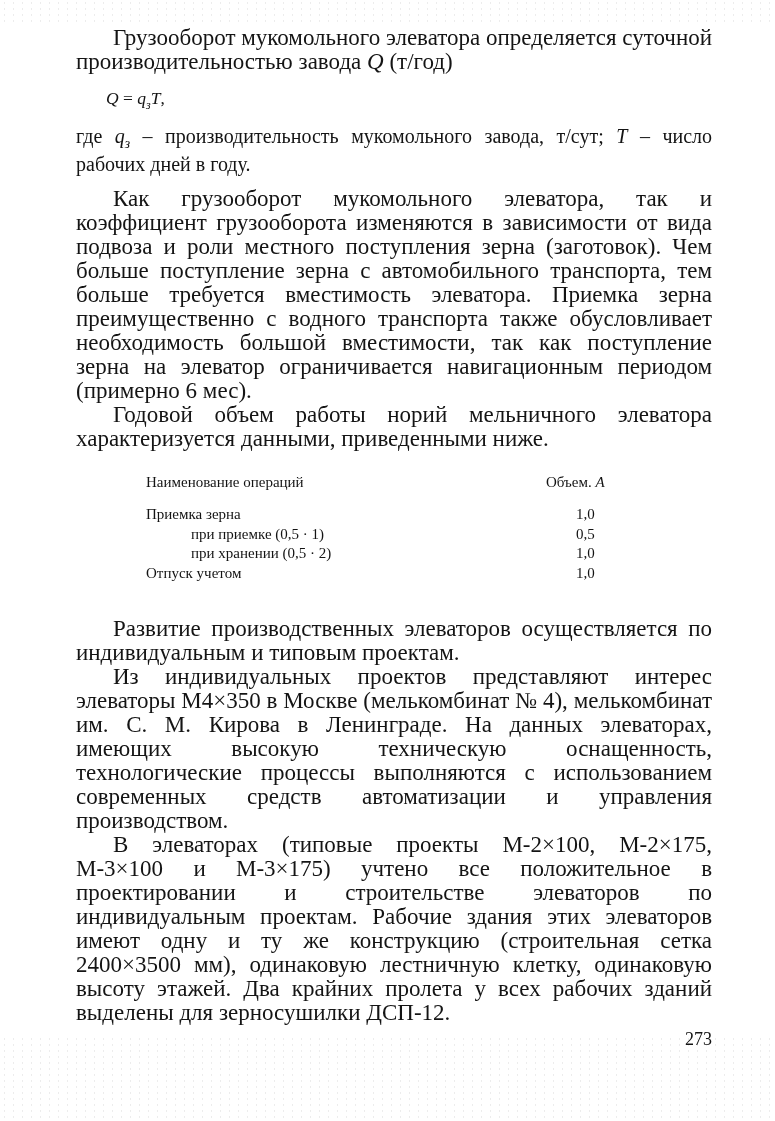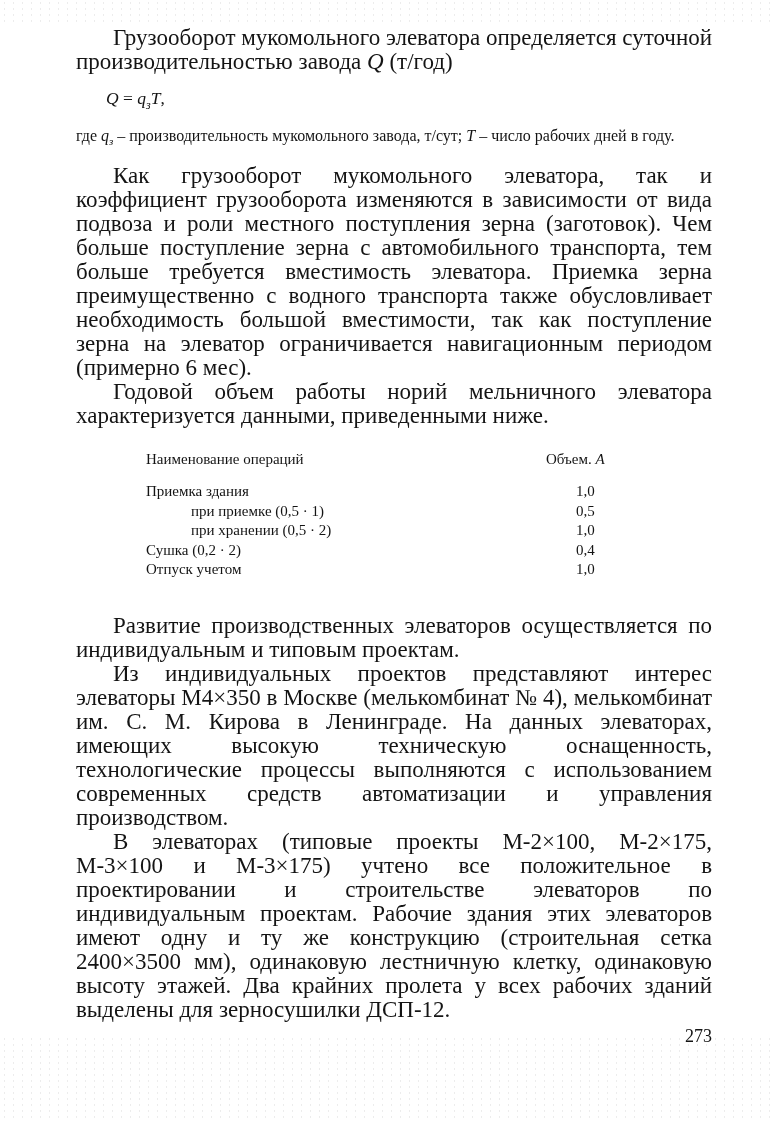--- a/index.html
+++ b/index.html
@@ -32,21 +32,21 @@
     hyphens: auto;
   }
   .para.indent { text-indent: 37px; }
   .formula {
     font-size: 17.5px;
     margin: 14px 0 13px 30px;
   }
   .formula sub, .legend sub { font-size: 0.68em; }
   .it { font-style: italic; }
   .legend {
-    font-size: 16px;
+    font-size: 20px;
     line-height: 20px;
     text-align: justify;
     margin-bottom: 13px;
     hyphens: auto;
   }
   
   .op-table {
     margin: 22px 0 34px 70px;
     width: 500px;
     font-size: 15px;
@@ -86,34 +86,30 @@
 
   <p class="para indent">Годовой объем работы норий мельничного элеватора характеризуется данными, приведенными ниже.</p>
 
   <div class="op-table">
     <div class="t-head">
       <span class="c1">Наименование операций</span>
       <span class="c2"><span>Объем. </span><span class="it">А</span></span>
     </div>
 
     <div class="t-row">
-      <span class="c1">Приемка здания</span>
+      <span class="c1">Приемка зерна</span>
       <span class="c2">1,0</span>
     </div>
     <div class="t-row ind">
       <span class="c1">при приемке (0,5 · 1)</span>
       <span class="c2">0,5</span>
     </div>
     <div class="t-row ind">
       <span class="c1">при хранении (0,5 · 2)</span>
       <span class="c2">1,0</span>
-    </div>
-    <div class="t-row">
-      <span class="c1">Сушка (0,2 · 2)</span>
-      <span class="c2">0,4</span>
     </div>
     <div class="t-row">
       <span class="c1">Отпуск учетом</span>
       <span class="c2">1,0</span>
     </div>
   </div>
 
 
   <p class="para indent">Развитие производственных элеваторов осуществляется по индивидуальным и типовым проектам.</p>
 

